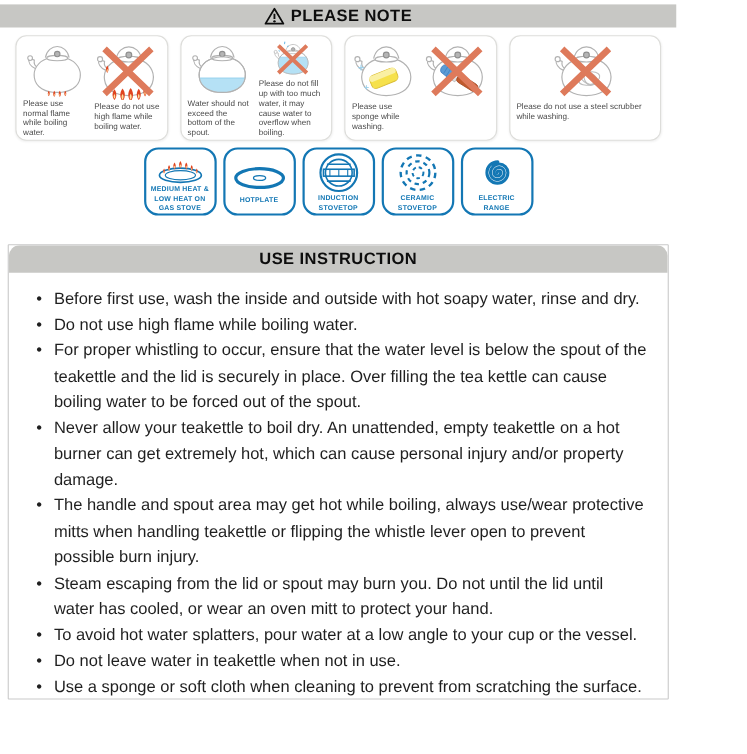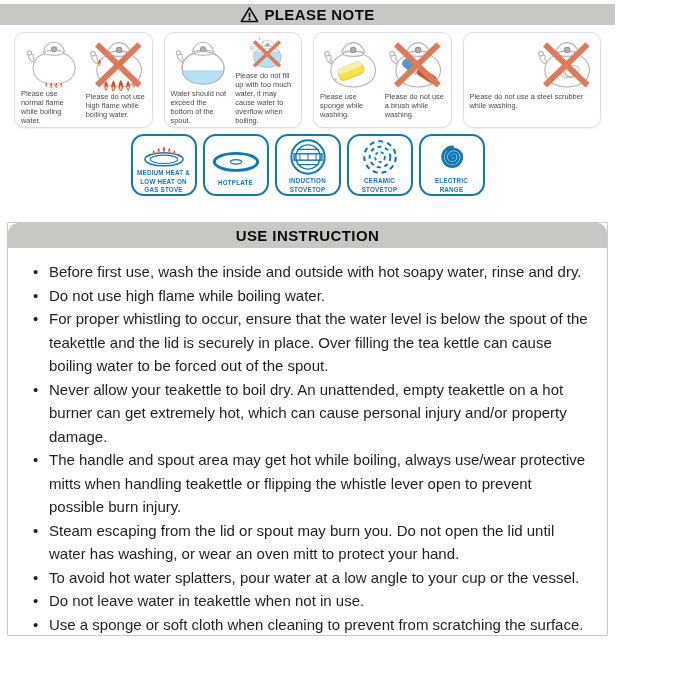--- a/index.html
+++ b/index.html
@@ -13,21 +13,21 @@
     gap:5px;font-weight:bold;font-size:15px;letter-spacing:.4px;color:#0d0d0d;
   }
   .bar-top{margin-top:4px;}
   .bar-suitable{margin-top:25px;}
   
   .panels{margin:7px 14px 0;display:flex;gap:11px;height:96px;}
   .panel{
     flex:1;background:#fff;border:1px solid #ddddda;border-radius:10px;
     box-shadow:0 1px 2px rgba(0,0,0,.06);display:flex;gap:3px;padding:4px 5px 2px;box-sizing:border-box;
   }
-  .figure{flex:1;display:flex;flex-direction:column;align-items:flex-end;min-width:0;}
+  .figure{flex:1;display:flex;flex-direction:column;align-items:center;min-width:0;}
   .figure svg{display:block;margin-bottom:1px;}
   .caption{
     font-size:7.4px;line-height:1.22;color:#4a4a4a;text-align:left;width:100%;
     padding:0 1px;box-sizing:border-box;
   }
   
   .tiles{margin-top:6px;display:flex;justify-content:center;gap:6px;}
   .tile{
     width:66px;height:62px;border:2px solid #1377b4;border-radius:13px;background:#fff;
     display:flex;flex-direction:column;align-items:center;justify-content:center;box-sizing:border-box;
@@ -167,21 +167,20 @@
         <svg width="59" height="54" viewBox="0 0 72 66">
           <use href="#kettle-base"></use>
           <g transform="rotate(32 40 42)">
             <path d="M19,37 L32,35.5 L32,48.5 L19,47 C15.5,45 15.5,39 19,37 Z" fill="#5b9bd5" stroke="#3a7bbf" stroke-width="0.8"></path>
             <path d="M22,37.5 V46.5 M26,36.8 V47.2 M30,36.2 V47.8" stroke="#3a7bbf" stroke-width="0.7"></path>
             <rect x="32" y="36" width="5.5" height="12" fill="#e2e2e2" stroke="#b5b5b5" stroke-width="0.8"></rect>
             <rect x="37.5" y="37.5" width="25" height="9" rx="3.5" fill="#c05a2e" stroke="#a34a24" stroke-width="0.8"></rect>
           </g>
           <use href="#xmark"></use>
         </svg>
-        <div class="caption">Please do not use a brush while washing.</div>
       </div>
     </div>
 
     <div class="panel">
       <div class="figure">
         <svg width="59" height="54" viewBox="0 0 72 66">
           <use href="#kettle-base"></use>
           <g fill="none" stroke="#bdbdbd" stroke-width="1.3">
             <ellipse cx="41" cy="42" rx="12" ry="7" transform="rotate(-15 41 42)"></ellipse>
             <ellipse cx="41" cy="42" rx="10" ry="6" transform="rotate(25 41 42)"></ellipse>
@@ -261,20 +260,20 @@
   <div class="instruction-box">
     <div class="bar">
       <span>USE INSTRUCTION</span>
     </div>
     <ul class="bullets">
       <li>Before first use, wash the inside and outside with hot soapy water, rinse and dry.</li>
       <li>Do not use high flame while boiling water.</li>
       <li>For proper whistling to occur, ensure that the water level is below the spout of the teakettle and the lid is securely in place. Over filling the tea kettle can cause boiling water to be forced out of the spout.</li>
       <li>Never allow your teakettle to boil dry. An unattended, empty teakettle on a hot burner can get extremely hot, which can cause personal injury and/or property damage.</li>
       <li>The handle and spout area may get hot while boiling, always use/wear protective mitts when handling teakettle or flipping the whistle lever open to prevent possible burn injury.</li>
-      <li>Steam escaping from the lid or spout may burn you. Do not open the lid until water has washing, or wear an oven mitt to protect your hand.</li>
+      <li>Steam escaping from the lid or spout may burn you. Do not until the lid until water has cooled, or wear an oven mitt to protect your hand.</li>
       <li>To avoid hot water splatters, pour water at a low angle to your cup or the vessel.</li>
       <li>Do not leave water in teakettle when not in use.</li>
       <li>Use a sponge or soft cloth when cleaning to prevent from scratching the surface.</li>
     </ul>
   </div>
 
 </div>
 
 </body></html>

